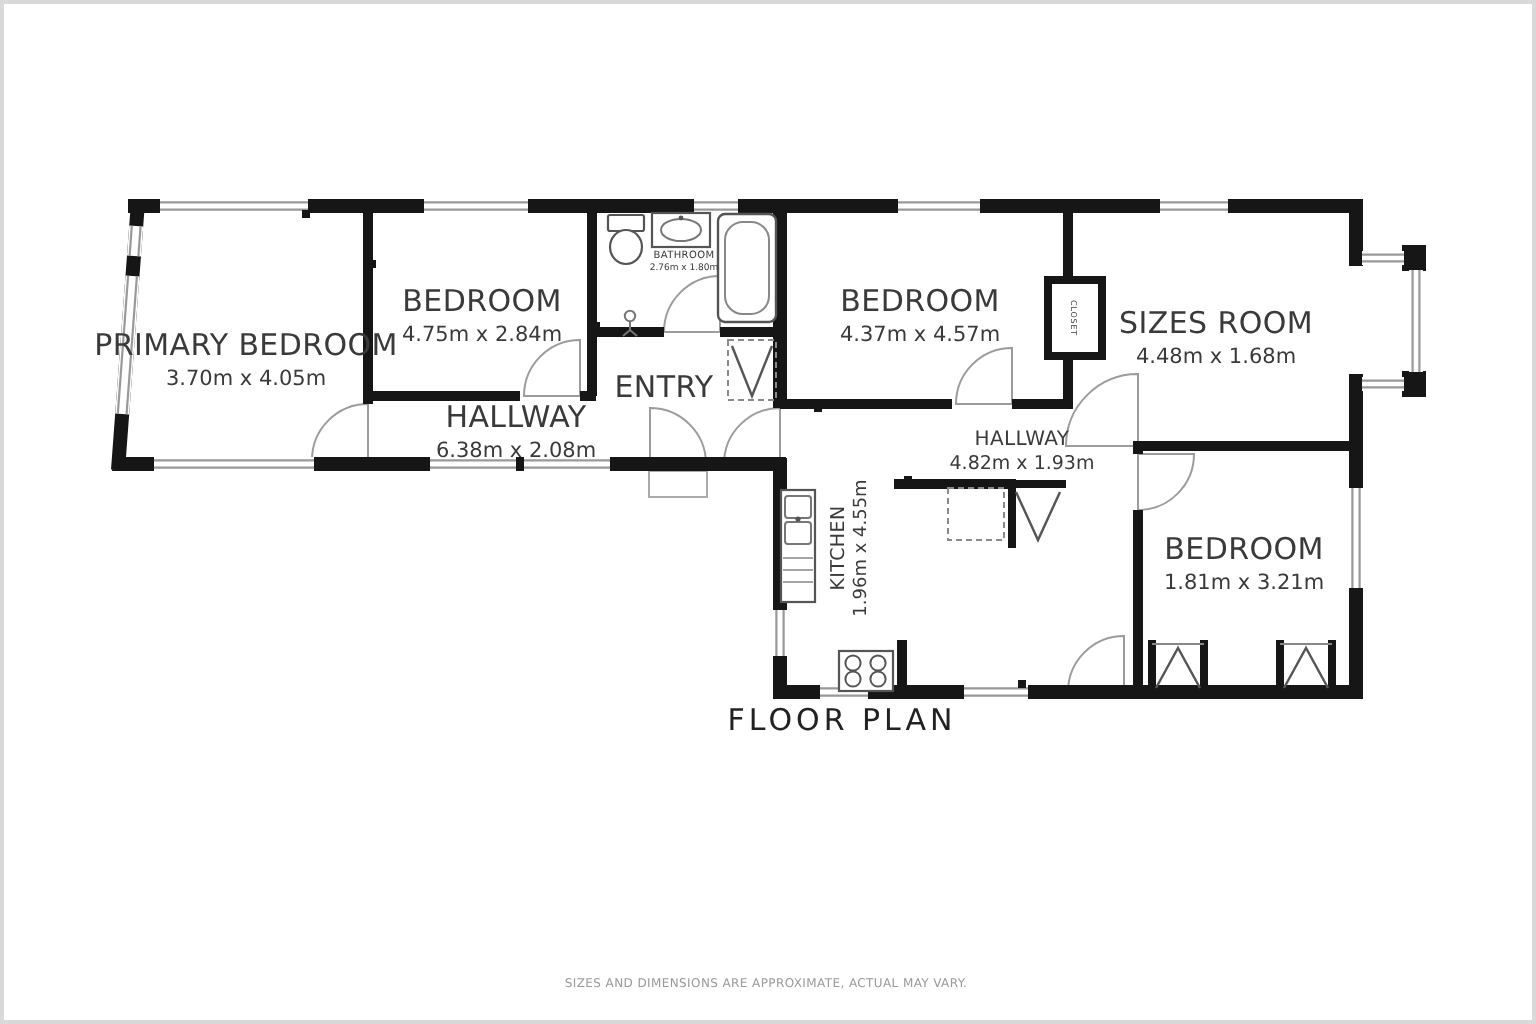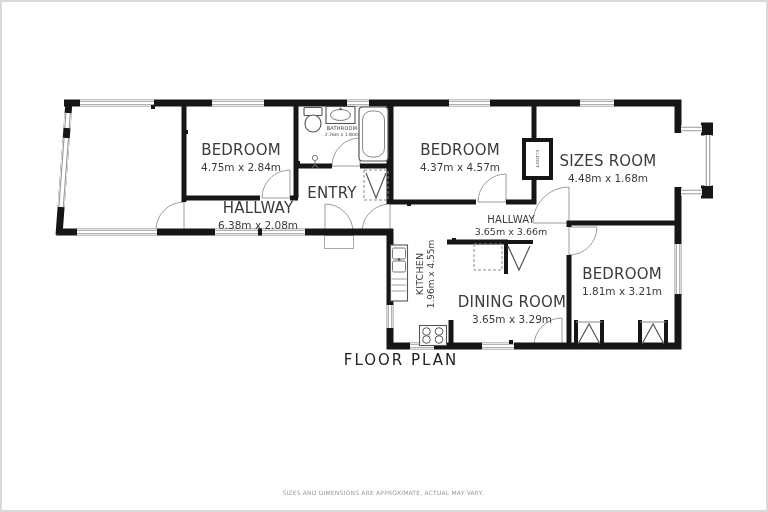--- a/index.html
+++ b/index.html
@@ -18,21 +18,21 @@
   .md .rname{font-size:10px;}
   .md .rdims{font-size:9.5px;}
   .sm .rname{font-size:5px;}
   .sm .rdims{font-size:4.5px;}
   .rot-ccw{transform:translate(-50%,-50%) rotate(-90deg);}
   .rot-ccw .rname{font-size:9.5px;}
   .rot-ccw .rdims{font-size:9px;}
   .rot-cw{transform:translate(-50%,-50%) rotate(90deg);}
   .rot-cw .rname{font-size:4px;letter-spacing:.4px;}
   #plan-title{
-    position:absolute;left:399px;top:358px;transform:translate(-50%,-50%);
+    position:absolute;left:419px;top:358px;transform:translate(-50%,-50%);
     font-size:15px;letter-spacing:2px;color:#222;white-space:nowrap;
   }
   #footnote{
     position:absolute;left:381px;top:490px;transform:translate(-50%,-50%);
     font-size:6px;color:#9a9a9a;letter-spacing:.2px;white-space:nowrap;
   }
 </style>
 </head>
 <body>
 
@@ -216,20 +216,24 @@
     <rect x="182" y="128" width="4" height="4"></rect>
     <rect x="294" y="159" width="4" height="4"></rect>
     <rect x="405" y="200" width="4" height="4"></rect>
     <rect x="450" y="236" width="4" height="4"></rect>
     <rect x="620" y="219" width="4" height="4"></rect>
     <rect x="565" y="287" width="4" height="4"></rect>
     <rect x="507" y="338" width="4" height="4"></rect>
   </g>
 </svg>
 
+<div class="lbl" style="left:121px;top:178px">
+  <div class="rname">PRIMARY BEDROOM</div>
+  <div class="rdims">3.70m x 4.05m</div>
+</div>
 <div class="lbl" style="left:239px;top:156px">
   <div class="rname">BEDROOM</div>
   <div class="rdims">4.75m x 2.84m</div>
 </div>
 <div class="lbl" style="left:256px;top:214px">
   <div class="rname">HALLWAY</div>
   <div class="rdims">6.38m x 2.08m</div>
 </div>
 <div class="lbl sm" style="left:340px;top:129px">
   <div class="rname">BATHROOM</div>
@@ -244,30 +248,26 @@
 </div>
 <div class="lbl rot-cw" style="left:535px;top:157px">
   <div class="rname">CLOSET</div>
 </div>
 <div class="lbl" style="left:606px;top:167px">
   <div class="rname">SIZES ROOM</div>
   <div class="rdims">4.48m x 1.68m</div>
 </div>
 <div class="lbl md" style="left:509px;top:224px">
   <div class="rname">HALLWAY</div>
-  <div class="rdims">3.65m x 3.66m</div>
+  <div class="rdims">4.82m x 1.93m</div>
 </div>
 <div class="lbl rot-ccw" style="left:424px;top:272px">
   <div class="rname">KITCHEN</div>
   <div class="rdims">1.96m x 4.55m</div>
 </div>
-<div class="lbl" style="left:510px;top:308px">
-  <div class="rname">DINING ROOM</div>
-  <div class="rdims">3.65m x 3.29m</div>
-</div>
 <div class="lbl" style="left:620px;top:280px">
   <div class="rname">BEDROOM</div>
   <div class="rdims">1.81m x 3.21m</div>
 </div>
 
 <div id="plan-title">FLOOR PLAN</div>
 <div id="footnote">SIZES AND DIMENSIONS ARE APPROXIMATE, ACTUAL MAY VARY.</div>
 
 </div>
 

